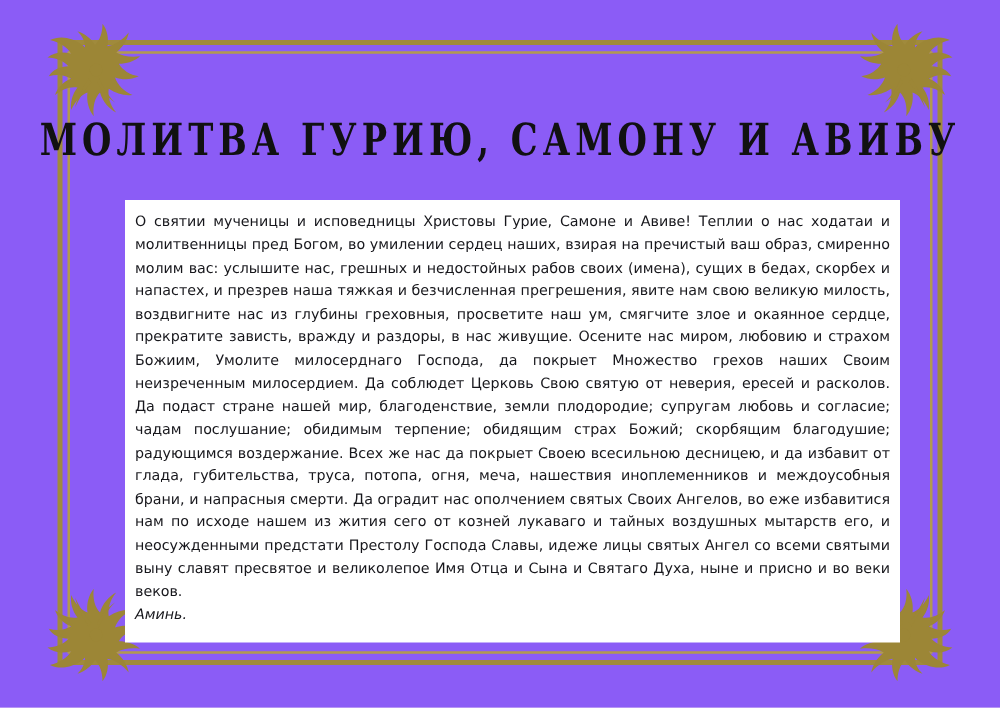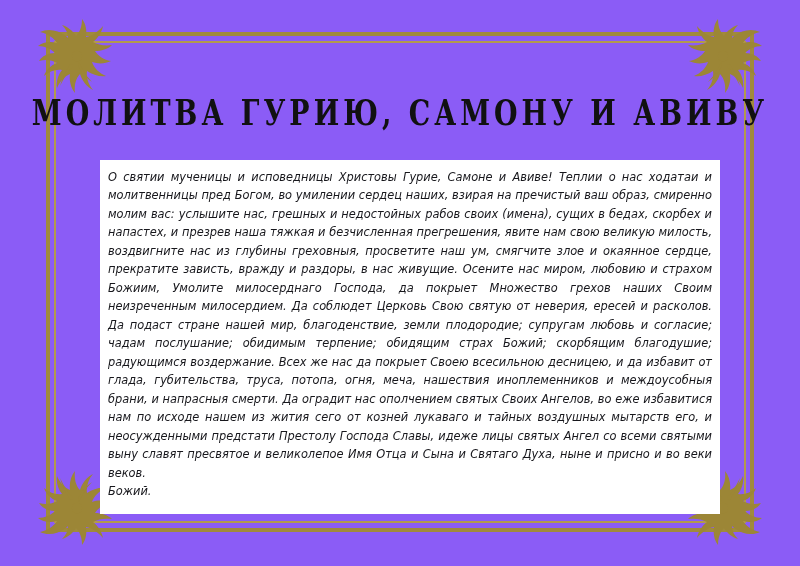--- a/index.html
+++ b/index.html
@@ -79,21 +79,20 @@
     position: absolute;
     left: 100px;
     top: 160px;
     width: 620px;
     background: #ffffff;
     padding: 8px 0 14px 0;
     box-sizing: border-box;
   }
   .body-text {
     font-family: "DejaVu Sans", sans-serif;
-    font-style: italic;
     font-size: 11.4px;
     line-height: 1.62;
     color: #17171c;
     text-align: justify;
     margin: 0 8px 0 8px;
     hyphens: none;
   }
   .body-amen {
     font-family: "DejaVu Sans", sans-serif;
     font-style: italic;
@@ -155,16 +154,16 @@
         <path d="M55 48 C58 55 62 62 68 68 C62 64 57 58 54 52 Z"></path>
         <path d="M47 49 C42 56 38 64 36 72 C40 64 44 57 49 52 Z"></path>
       </g>
     </svg>
   </div>
 
   <div class="title">МОЛИТВА ГУРИЮ, САМОНУ И АВИВУ</div>
 
   <div class="body-block">
     <p class="body-text">О святии мученицы и исповедницы Христовы Гурие, Самоне и Авиве! Теплии о нас ходатаи и молитвенницы пред Богом, во умилении сердец наших, взирая на пречистый ваш образ, смиренно молим вас: услышите нас, грешных и недостойных рабов своих (имена), сущих в бедах, скорбех и напастех, и презрев наша тяжкая и безчисленная прегрешения, явите нам свою великую милость, воздвигните нас из глубины греховныя, просветите наш ум, смягчите злое и окаянное сердце, прекратите зависть, вражду и раздоры, в нас живущие. Осените нас миром, любовию и страхом Божиим, Умолите милосерднаго Господа, да покрыет Множество грехов наших Своим неизреченным милосердием. Да соблюдет Церковь Свою святую от неверия, ересей и расколов. Да подаст стране нашей мир, благоденствие, земли плодородие; супругам любовь и согласие; чадам послушание; обидимым терпение; обидящим страх Божий; скорбящим благодушие; радующимся воздержание. Всех же нас да покрыет Своею всесильною десницею, и да избавит от глада, губительства, труса, потопа, огня, меча, нашествия иноплеменников и междоусобныя брани, и напрасныя смерти. Да оградит нас ополчением святых Своих Ангелов, во еже избавитися нам по исходе нашем из жития сего от козней лукаваго и тайных воздушных мытарств его, и неосужденными предстати Престолу Господа Славы, идеже лицы святых Ангел со всеми святыми выну славят пресвятое и великолепое Имя Отца и Сына и Святаго Духа, ныне и присно и во веки веков.</p>
-    <p class="body-amen">Божий.</p>
+    <p class="body-amen">Аминь.</p>
   </div>
 
 </div>
 
 </body></html>

